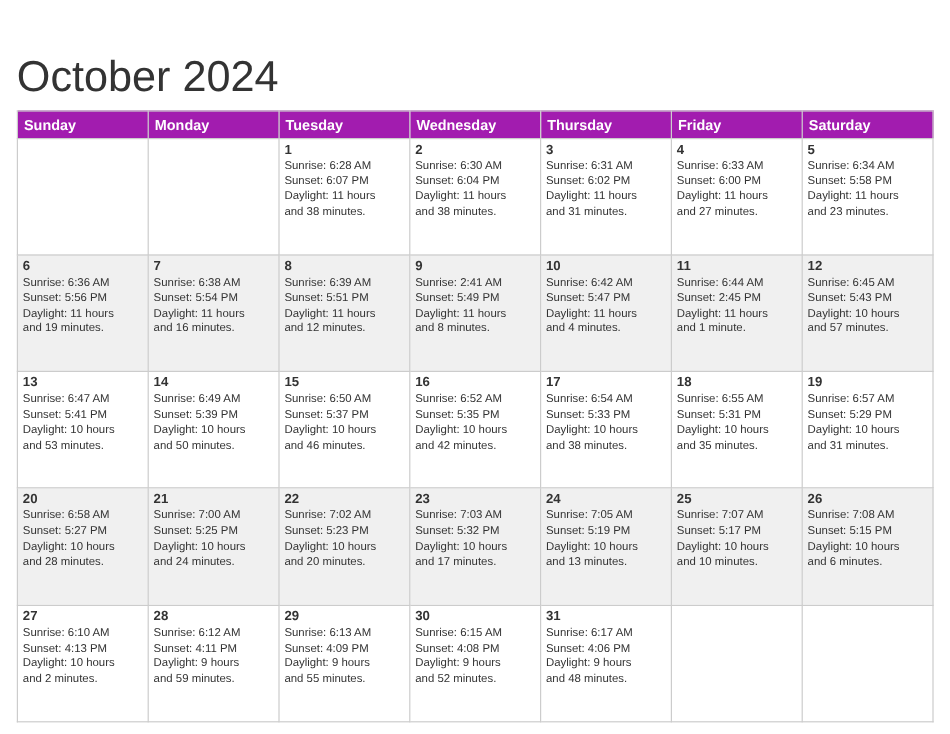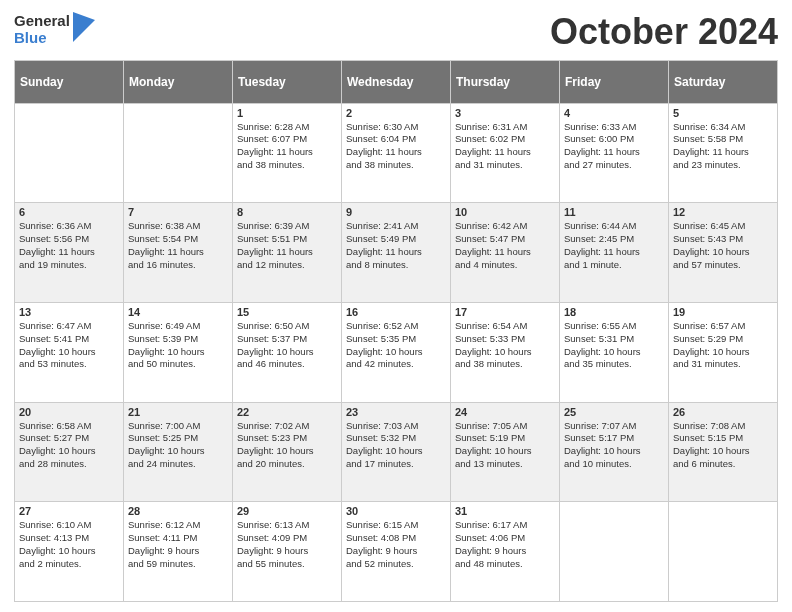--- a/index.html
+++ b/index.html
@@ -26,38 +26,39 @@
     .logo {
       display: flex;
       align-items: center;
     }
     .title-area {
       text-align: right;
     }
     .month-title {
       font-size: 36px;
       color: #333;
-      font-weight: bold;
+      font-weight: normal;
       line-height: 1.1;
+      margin-top: 32px;
     }
     .subtitle {
       font-size: 15px;
       color: #555;
     }
     .calendar-table {
       width: 100%;
       border-collapse: collapse;
       flex: 1;
     }
     .calendar-table th {
-      background-color: #737373;
+      background-color: #a21caf;
       color: #fff;
       font-size: 12px;
       font-weight: bold;
-      padding: 14px 5px;
+      padding: 4px 5px;
       border: 1px solid #ccc;
       text-align: left;
     }
     .calendar-table td {
       border: 1px solid #ccc;
       vertical-align: top;
       padding: 3px 4px;
       font-size: 9.5px;
       color: #333;
       width: calc(100% / 7);
@@ -81,29 +82,20 @@
     }
     .row-white td {
       background-color: #fff;
     }
   </style>
 </head>
 <body>
 
 <div class="page">
   <div class="header">
-    <div class="logo">
-      <div style="display:flex;flex-direction:column;line-height:1.15;">
-        <span style="font-size:15px;font-weight:bold;color:#333;">General<span style="display:inline-block;width:0"></span></span>
-        <span style="font-size:15px;font-weight:bold;color:#3a7ecf;">Blue</span>
-      </div>
-      <svg width="22" height="30" viewBox="0 0 22 30" style="margin-left:3px;margin-top:-4px;">
-        <polygon points="0,0 22,8 0,30" fill="#3a7ecf"></polygon>
-      </svg>
-    </div>
     <div class="title-area">
       <div class="month-title">October 2024</div>
     </div>
   </div>
 
   <table class="calendar-table">
     <thead>
       <tr>
 
       <th>Sunday</th>

